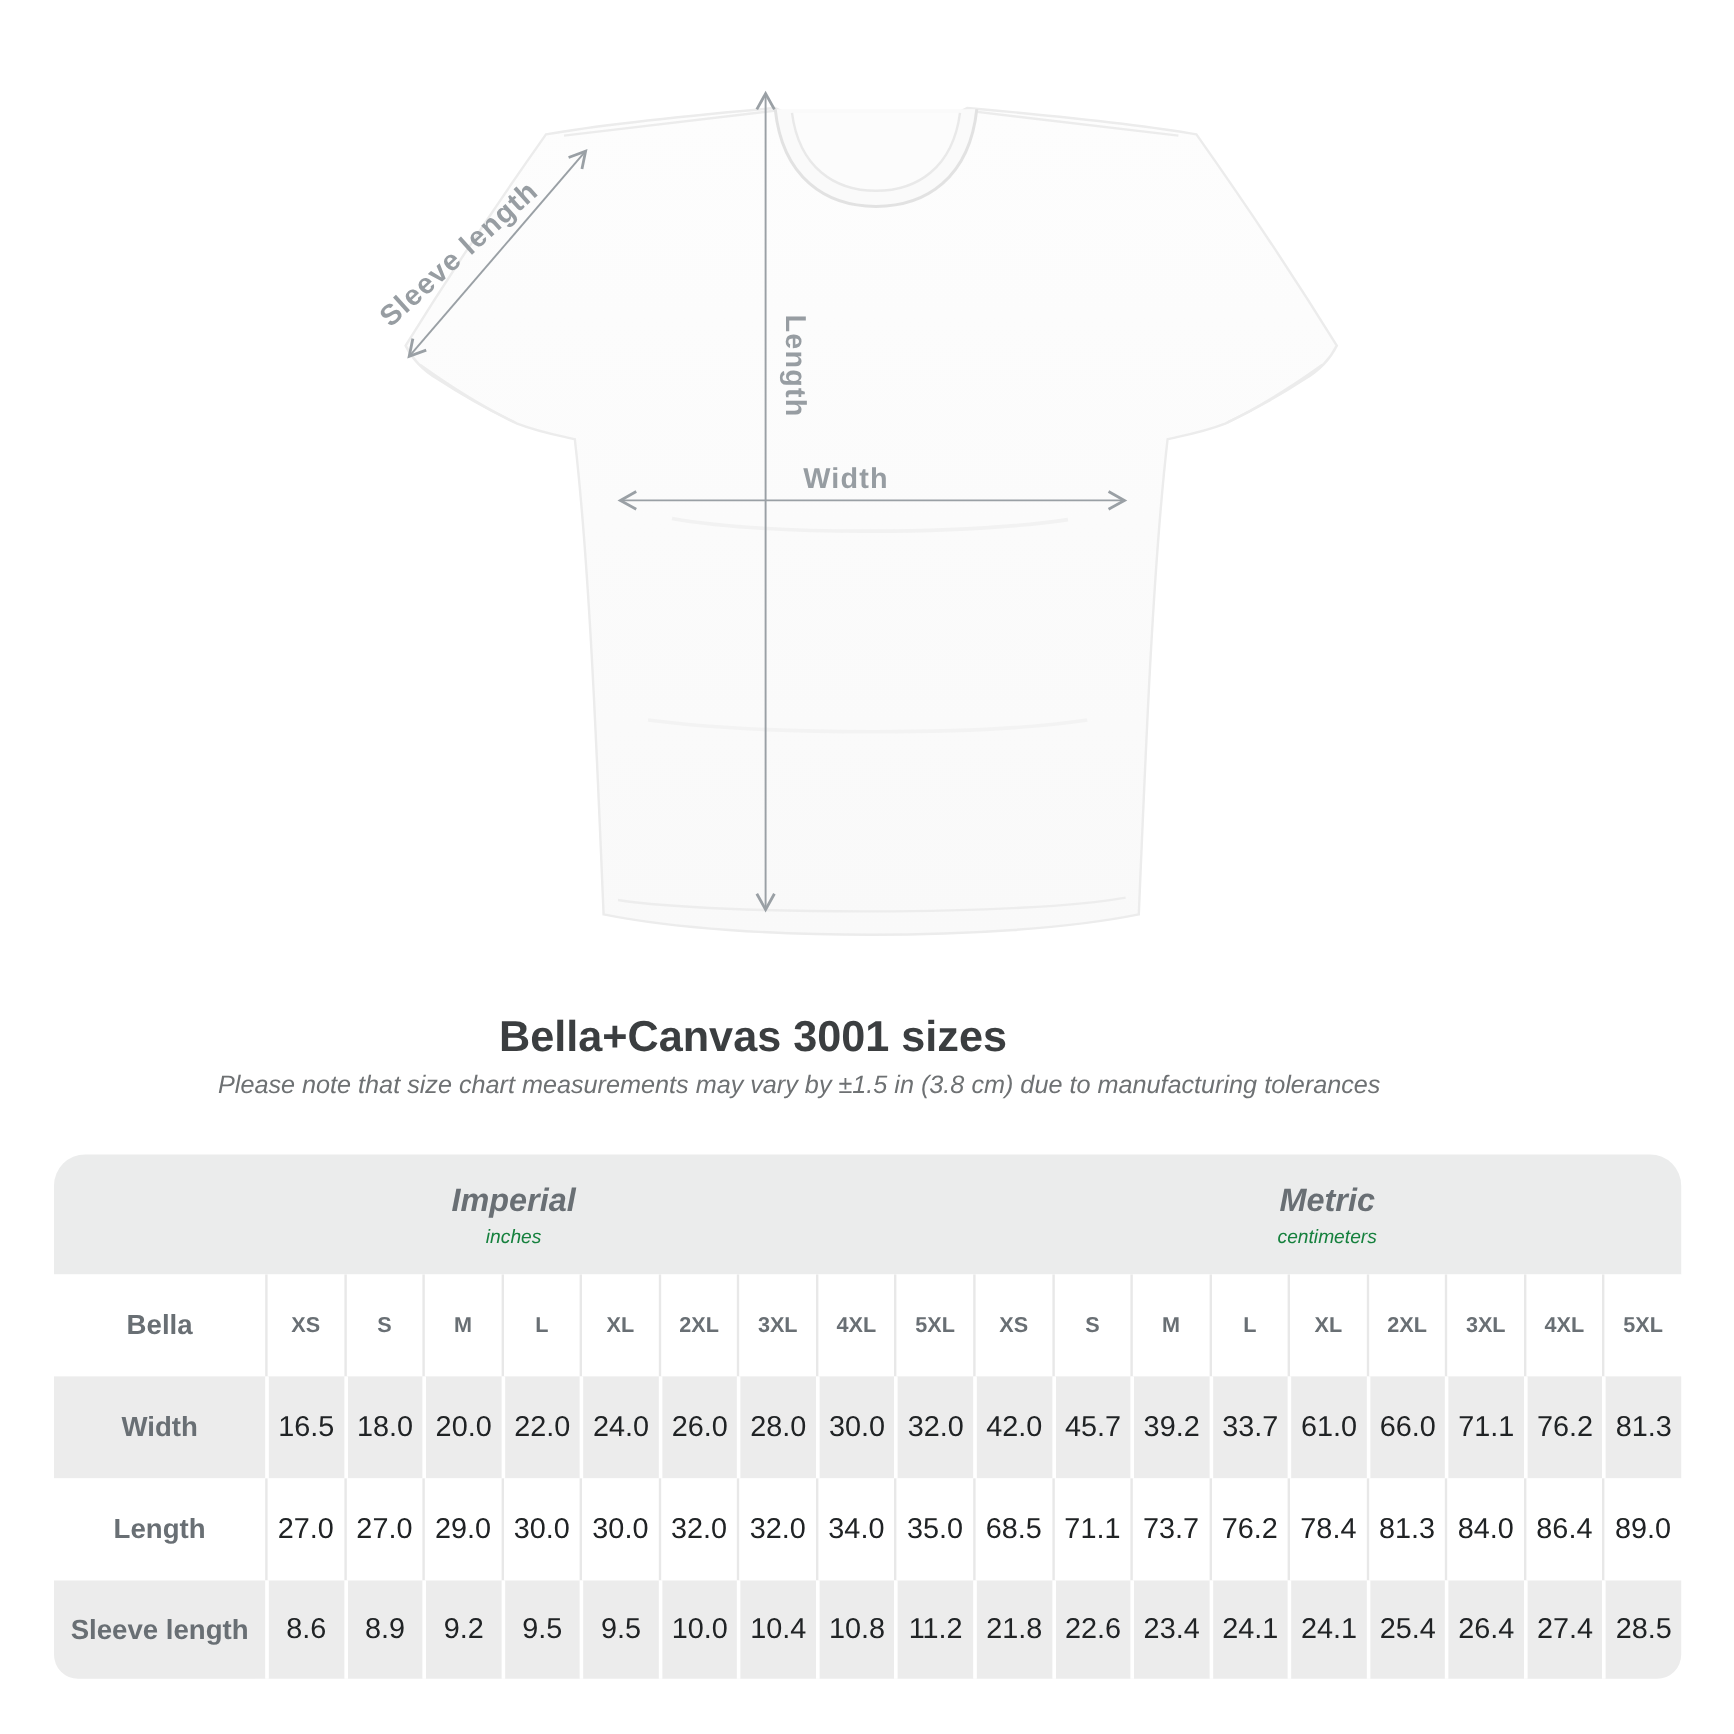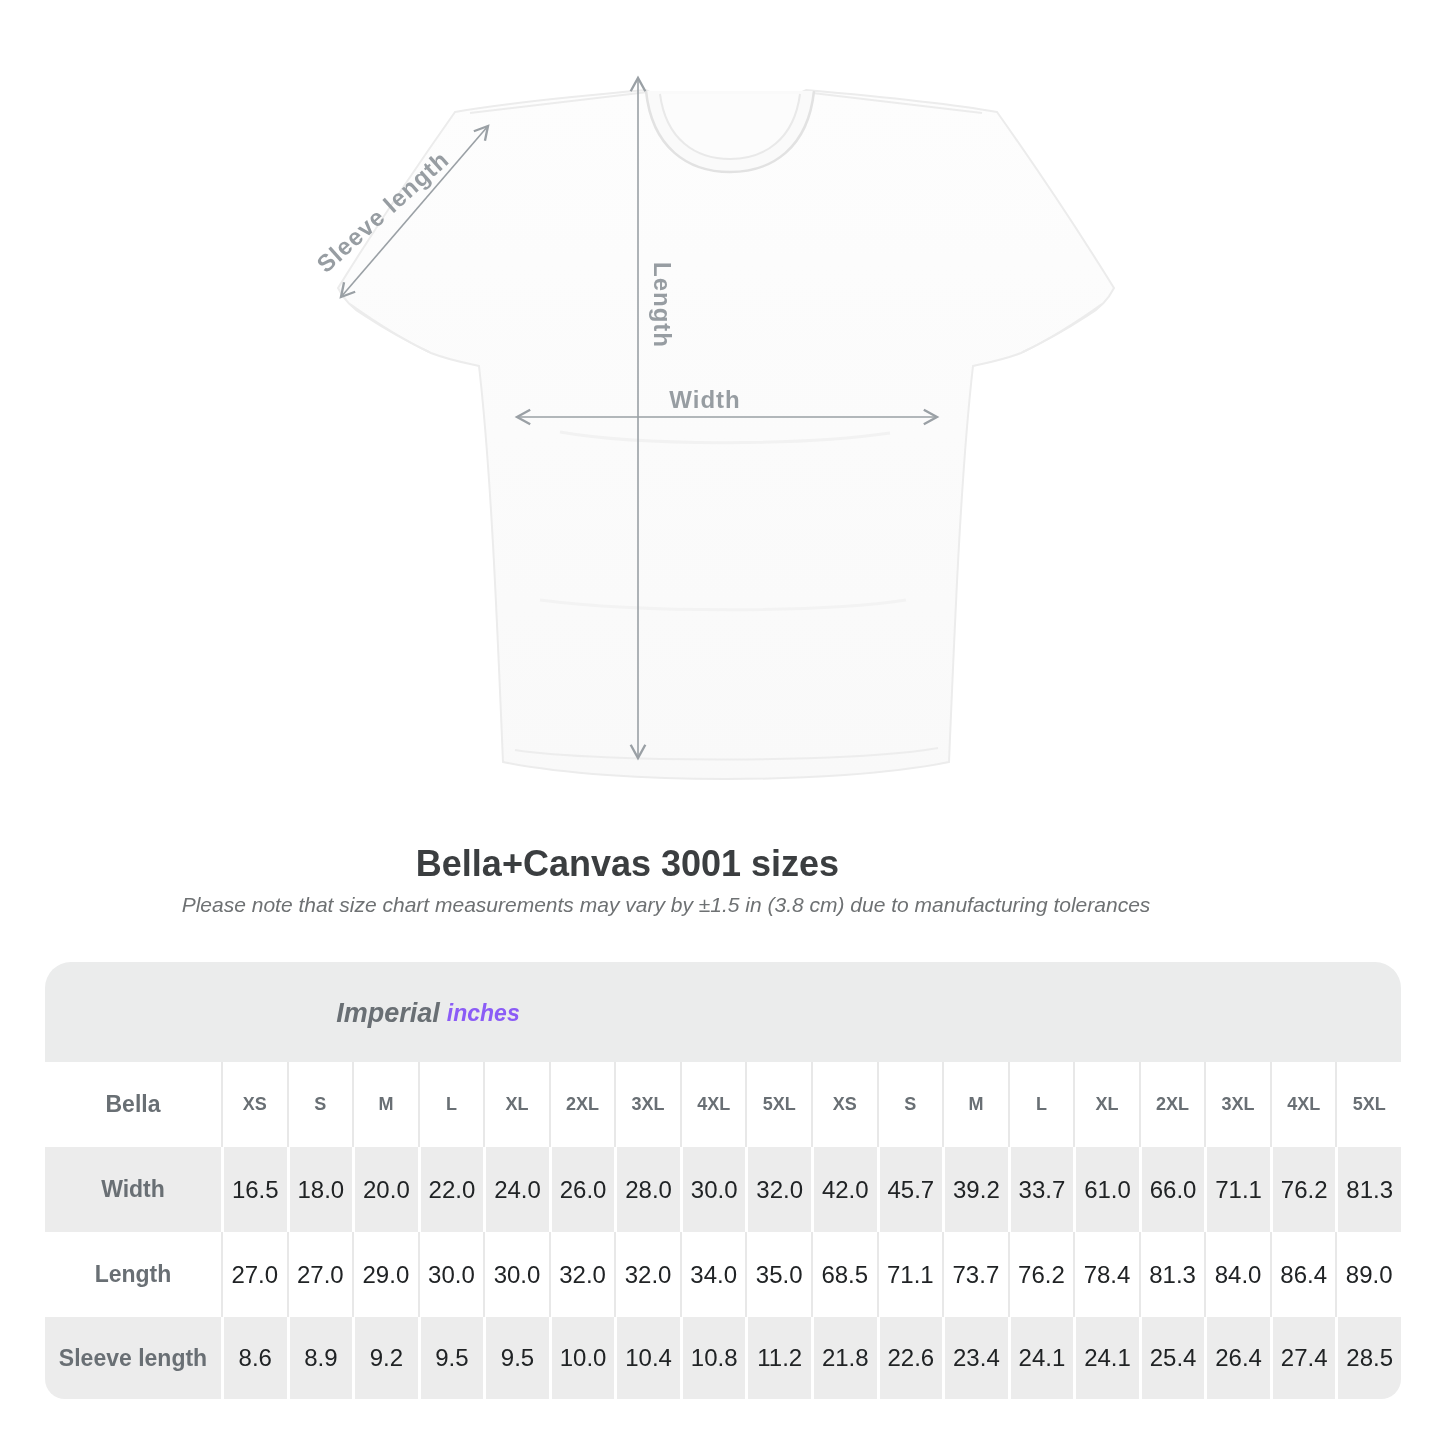--- a/index.html
+++ b/index.html
@@ -20,26 +20,26 @@
   
   .title{position:absolute;left:0;top:843px;width:1255px;text-align:center;
          font-size:36px;font-weight:bold;color:#3b3e40;margin:0;}
   .subtitle{position:absolute;left:0;top:893px;width:1332px;text-align:center;
             font-style:italic;font-size:21px;color:#6e7173;}
 
   
   .size-table{position:absolute;left:45px;top:962px;width:1356px;}
   .grid{display:grid;grid-template-columns:176px repeat(18,1fr);}
   .band{height:100px;background:#ebecec;border-radius:26px 26px 0 0;}
-  .group{display:flex;flex-direction:row;align-items:center;
+  .group{display:flex;flex-direction:column;align-items:center;
          justify-content:center;gap:7px;padding-top:2px;}
   .g1{grid-column:1 / 11;}
   .g2{grid-column:11 / 20;}
   .gname{font-size:27px;font-weight:bold;font-style:italic;color:#696f74;}
-  .gunit{font-size:23px;font-style:italic;color:#8b5cf6;font-weight:bold;}
+  .gunit{font-size:16px;font-style:italic;color:#15803d;}
 
   .row{align-items:stretch;}
   .row .cell{display:flex;align-items:center;justify-content:center;}
   .row-sizes{height:85px;background:#fff;}
   .row-w{height:85px;background:#ececec;}
   .row-l{height:85px;background:#fff;}
   .row-s{height:82px;background:#ececec;border-radius:0 0 20px 20px;}
   .row-white .cell + .cell{border-left:2px solid #e8e8e8;}
   .row-gray  .cell + .cell{border-left:3px solid #ffffff;}
   .lab{font-size:23px;font-weight:bold;color:#696f74;}
@@ -113,20 +113,24 @@
 
   <h1 class="title">Bella+Canvas 3001 sizes</h1>
   <div class="subtitle">Please note that size chart measurements may vary by ±1.5 in (3.8 cm) due to manufacturing tolerances</div>
 
   <div class="size-table">
 
     <div class="band grid">
       <div class="group g1">
         <div class="gname">Imperial</div>
         <div class="gunit">inches</div>
+      </div>
+      <div class="group g2">
+        <div class="gname">Metric</div>
+        <div class="gunit">centimeters</div>
       </div>
     </div>
 
     <div class="row row-sizes row-white grid">
       <div class="cell lab">Bella</div>
       <div class="cell szh">XS</div>
       <div class="cell szh">S</div>
       <div class="cell szh">M</div>
       <div class="cell szh">L</div>
       <div class="cell szh">XL</div>

